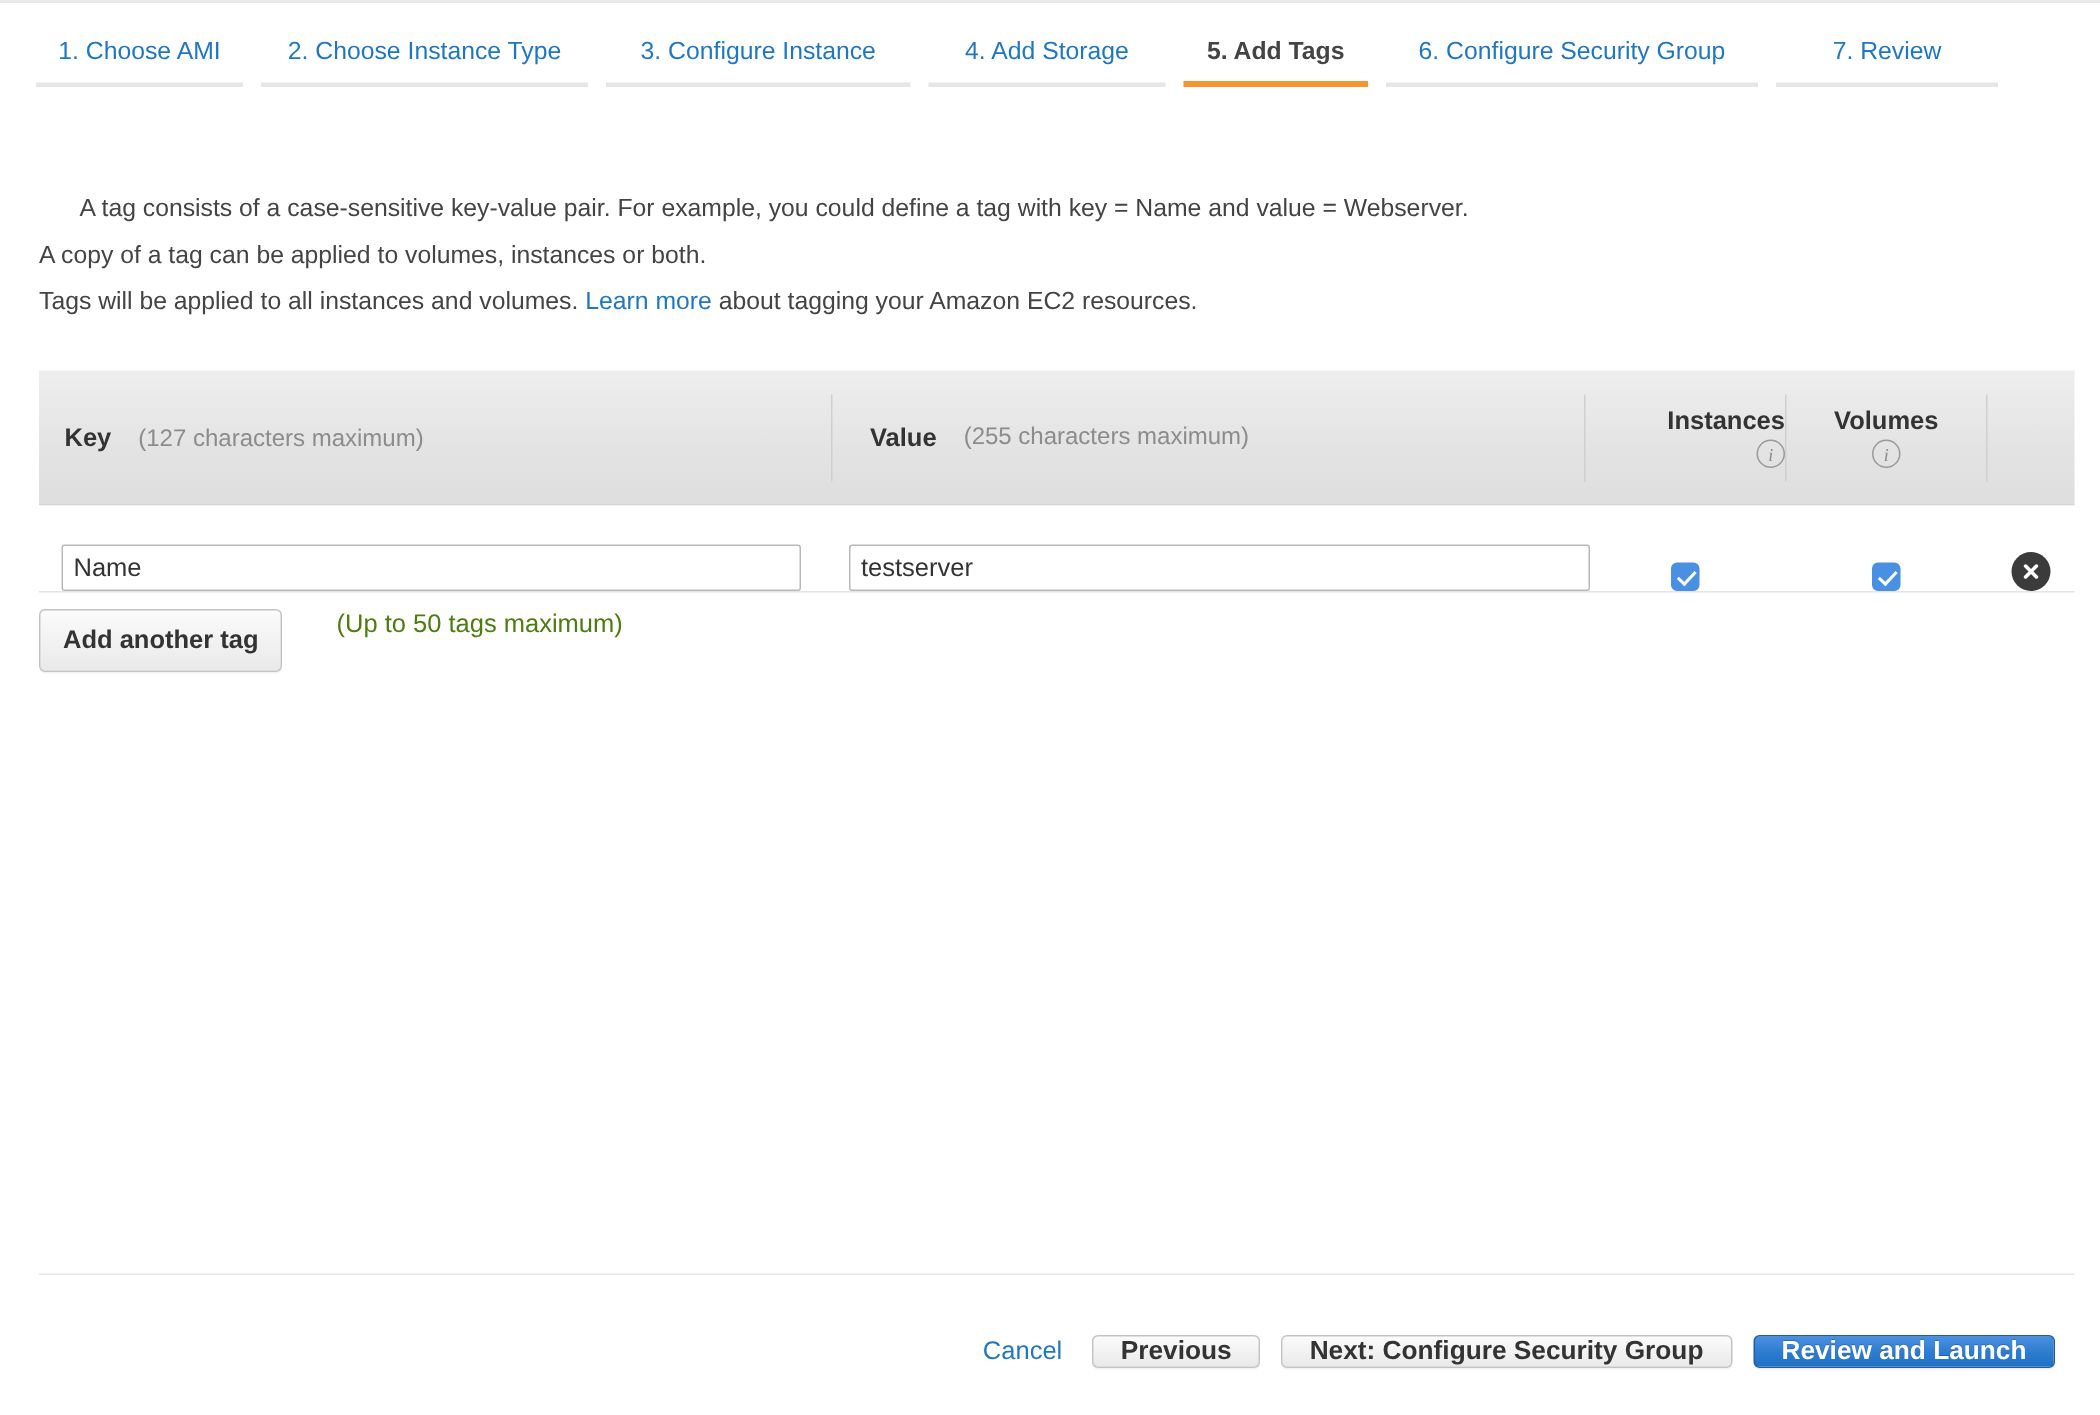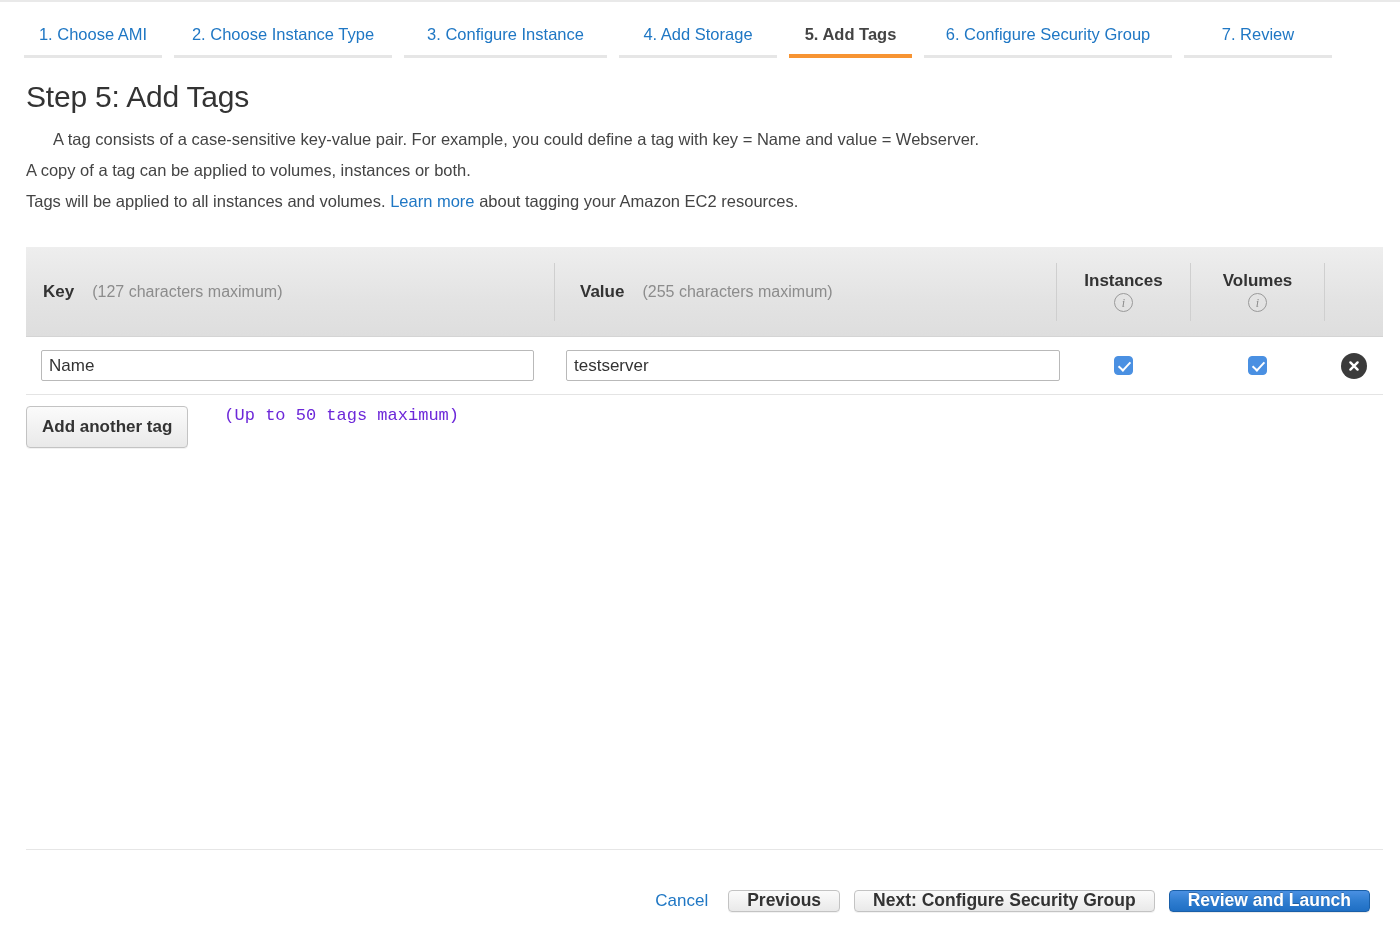--- a/index.html
+++ b/index.html
@@ -126,21 +126,21 @@
     font-size: 16px;
     color: #8c8c8c;
     text-align: right;
   }
   .col-chk {
     width: 134px;
     height: 58px;
     border-left: 1px solid #cfcfcf;
     display: flex;
     flex-direction: column;
-    align-items: center;
+    align-items: flex-end;
     justify-content: center;
     gap: 2px;
   }
   .col-chk-last {
     width: 135px;
     height: 58px;
     border-left: 1px solid #cfcfcf;
     border-right: 1px solid #cfcfcf;
     display: flex;
     flex-direction: column;
@@ -163,21 +163,21 @@
     line-height: 1;
     cursor: pointer;
   }
 
   .tag-row {
     position: relative;
     height: 58px;
     background: #fff;
     border-bottom: 1px solid #e4e4e4;
     display: flex;
-    align-items: center;
+    align-items: flex-end;
   }
   .cell-key { width: 528px; padding-left: 15px; }
   .cell-value { width: 502px; padding-left: 12px; }
   .cell-chk {
     width: 134px;
     display: flex; align-items: center; justify-content: center;
   }
   .cell-chk-2 {
     width: 135px;
     display: flex; align-items: center; justify-content: center;
@@ -251,22 +251,21 @@
     background: linear-gradient(to bottom, #fbfbfb 0%, #f2f2f2 50%, #e9e9e9 100%);
     border: 1px solid #c3c3c3;
     border-radius: 4px;
     padding: 10px 15px;
     cursor: pointer;
     box-shadow: 0 1px 0 rgba(0,0,0,0.05);
   }
   .addrow .hint {
     margin-left: 36px;
     font-size: 17px;
-    color: #6d28d9;
-    font-family: Liberation Mono, monospace;
+    color: #4d7c0f;
   }
 
   
   .footer-sep {
     position: absolute;
     left: 26px; top: 849px;
     width: 1357px; height: 1px;
     background: #e6e6e6;
   }
   .footer {
@@ -321,21 +320,20 @@
       <span class="tab-label">5. Add Tags</span>
     </div>
     <div class="tab t6">
       <span class="tab-label">6. Configure Security Group</span>
     </div>
     <div class="tab t7">
       <span class="tab-label">7. Review</span>
     </div>
   </div>
 
-  <div class="heading">Step 5: Add Tags</div>
 
   <div class="desc desc-1">A tag consists of a case-sensitive key-value pair. For example, you could define a tag with key = Name and value = Webserver.</div>
   <div class="desc desc-2">A copy of a tag can be applied to volumes, instances or both.</div>
   <div class="desc desc-3">
     <span>Tags will be applied to all instances and volumes.</span>
     <a class="link">Learn more</a>
     <span>about tagging your Amazon EC2 resources.</span>
   </div>
 
   <div class="tagpanel">

